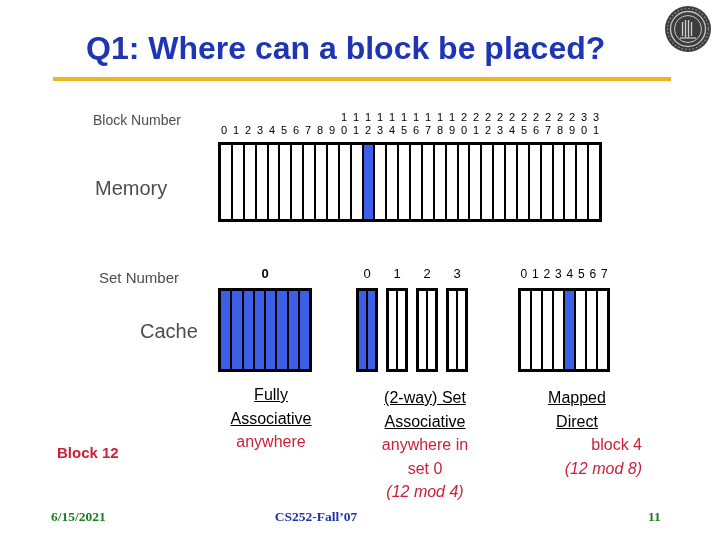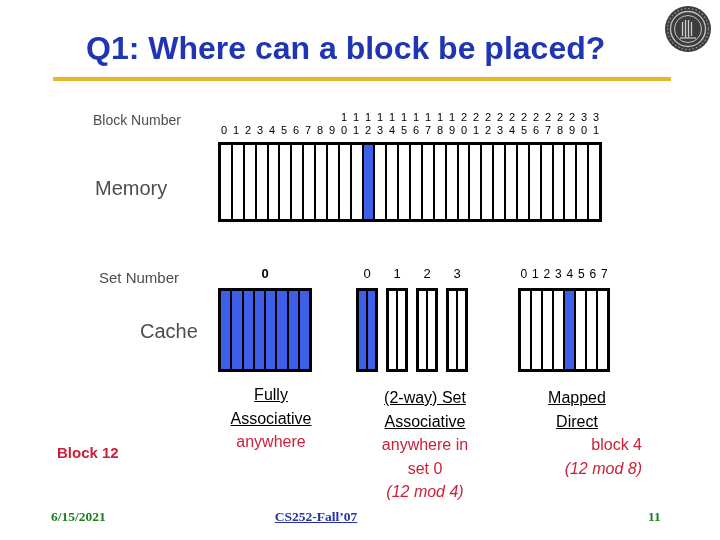--- a/index.html
+++ b/index.html
@@ -52,21 +52,21 @@
   .col3 { left:510px; top:386px; width:134px; }
   .line-black { color:#000;text-decoration:underline; }
   .line-red { color:var(--red); }
   .line-italic { font-style:italic; color:var(--red); }
   .align-right { text-align:right; padding-right:2px; }
 
   .annotation { left:57px; top:441px; font-size:15px; font-weight:bold; color:var(--red); line-height:23px; }
 
   .footer { top:509px; font-family:"Liberation Serif",serif; font-weight:bold; font-size:13.5px; }
   .footer-date   { left:51px;  color:var(--footer_green); }
-  .footer-course { left:0; width:632px; text-align:center; color:var(--footer_blue);text-decoration:underline; }
+  .footer-course { left:0; width:632px; text-align:center; color:var(--footer_blue); }
   .footer-page   { left:648px; color:var(--footer_green); }
 </style>
 </head>
 <body>
 
 <div id="stage">
 
   <div class="abs seal">
     <svg width="48" height="48" viewBox="0 0 48 48">
       <circle cx="24" cy="24" r="23" fill="#3d3d3d"></circle>

